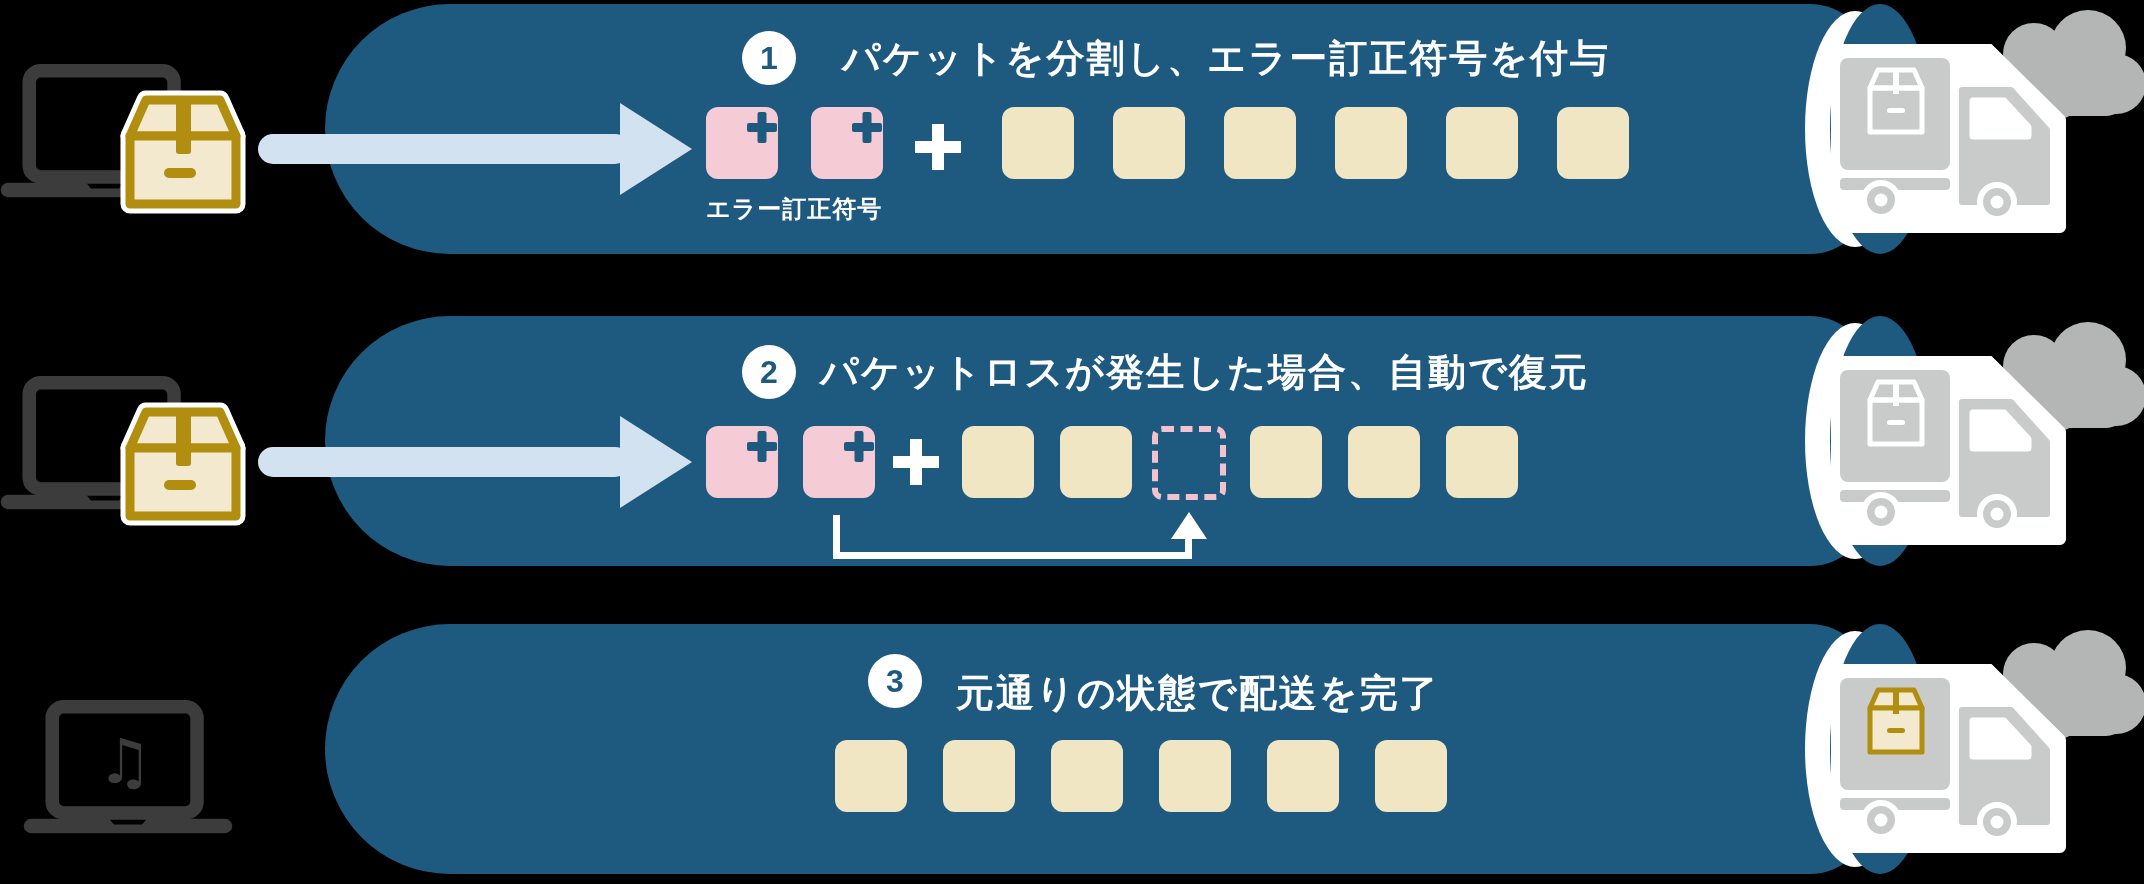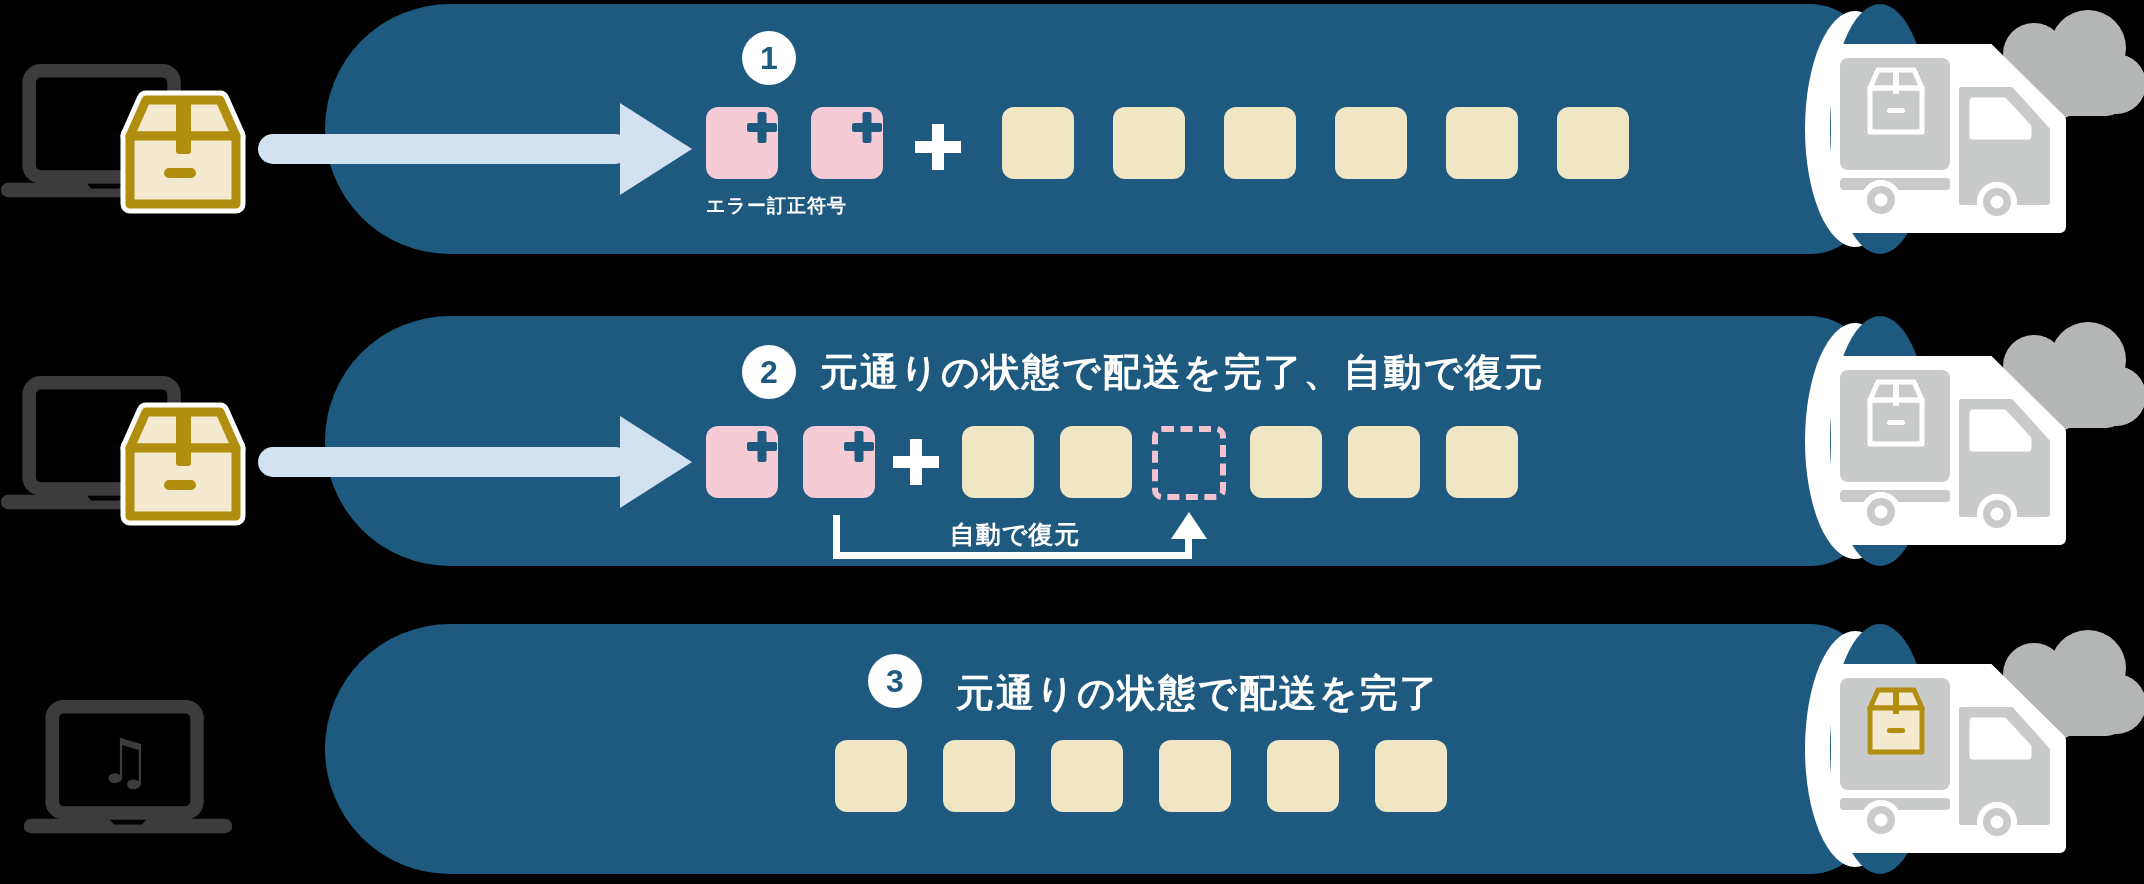--- a/index.html
+++ b/index.html
@@ -37,21 +37,21 @@
   .row-2 .title{left:820px;top:29px}
   .row-3 .title{left:956px;top:42px}
   .packet{position:absolute;width:72px;height:72px;border-radius:12px;z-index:6;}
   .packet .mini-plus{position:absolute;left:38px;top:2px;width:36px;height:38px;}
   .packet-lost{background:transparent !important;border:6px dashed #f3c2cf;
         width:62px;height:62px;border-radius:10px;}
   .big-plus{position:absolute;width:46px;height:46px;z-index:6;}
   .big-plus .h{position:absolute;left:0;top:17px;width:46px;height:12px;background:#fff;}
   .big-plus .v{position:absolute;left:17px;top:0;width:12px;height:46px;background:#fff;}
   .ecc-label{position:absolute;left:706px;top:189px;color:#fff;font-weight:bold;
-        font-size:19px;letter-spacing:1px;z-index:6;white-space:nowrap;}
+        font-size:24px;letter-spacing:1px;z-index:6;white-space:nowrap;}
   .bracket{position:absolute;background:#fff;z-index:6;}
   .br-stub{left:833px;top:199px;width:7px;height:44px;}
   .br-hline{left:833px;top:236px;width:359px;height:7px;}
   .br-astem{left:1185px;top:221px;width:7px;height:18px;}
   .br-ahead{position:absolute;left:1171px;top:196px;width:0;height:0;z-index:6;
         border-left:18px solid transparent;border-right:18px solid transparent;
         border-bottom:27px solid #fff;}
   .restore-label{position:absolute;left:895px;top:202px;width:240px;text-align:center;
         color:#fff;font-weight:bold;font-size:25px;letter-spacing:1px;z-index:6;}
 </style>
@@ -107,20 +107,21 @@
     <rect x="60" y="8" width="15" height="56" rx="3" fill="#b18e10"></rect>
     <rect x="48" y="78" width="32" height="10" rx="5" fill="#b18e10"></rect>
   </svg></span>
     <div class="arrow">
         <div class="shaft" style="background: rgb(210, 226, 240);"></div>
         <div class="head" style="border-left-color: rgb(210, 226, 240);"></div>
       </div>
     <div class="step-circle">
         <span style="color: rgb(30, 90, 127);">1</span>
       </div>
+    <div class="title">パケットを分割し、エラー訂正符号を付与</div>
     <div class="ecc-label">エラー訂正符号</div>
   <div class="packet" style="left: 706px; top: 103px; background: rgb(245, 203, 214);">
         <span class="mini-plus" style="position: absolute;"><svg viewBox="0 0 36 38" width="100%" height="100%">
     <rect x="3" y="14" width="30" height="9" rx="2" fill="#1e5a7f"></rect>
     <rect x="13.5" y="3" width="9" height="31" rx="2" fill="#1e5a7f"></rect>
   </svg></span>
       </div>
       <div class="packet" style="left: 811px; top: 103px; background: rgb(245, 203, 214);">
         <span class="mini-plus" style="position: absolute;"><svg viewBox="0 0 36 38" width="100%" height="100%">
     <rect x="3" y="14" width="30" height="9" rx="2" fill="#1e5a7f"></rect>
@@ -186,26 +187,25 @@
     <rect x="60" y="8" width="15" height="56" rx="3" fill="#b18e10"></rect>
     <rect x="48" y="78" width="32" height="10" rx="5" fill="#b18e10"></rect>
   </svg></span>
     <div class="arrow">
         <div class="shaft" style="background: rgb(210, 226, 240);"></div>
         <div class="head" style="border-left-color: rgb(210, 226, 240);"></div>
       </div>
     <div class="step-circle">
         <span style="color: rgb(30, 90, 127);">2</span>
       </div>
-    <div class="title">元通りの状態で配送を完了、自動で復元</div>
+    <div class="title">パケットロスが発生した場合、自動で復元</div>
     <div class="bracket br-stub"></div>
     <div class="bracket br-hline"></div>
     <div class="bracket br-astem"></div>
     <div class="br-ahead"></div>
-    <div class="restore-label">自動で復元</div>
   <div class="packet" style="left: 706px; top: 110px; background: rgb(245, 203, 214);">
         <span class="mini-plus" style="position: absolute;"><svg viewBox="0 0 36 38" width="100%" height="100%">
     <rect x="3" y="14" width="30" height="9" rx="2" fill="#1e5a7f"></rect>
     <rect x="13.5" y="3" width="9" height="31" rx="2" fill="#1e5a7f"></rect>
   </svg></span>
       </div>
       <div class="packet" style="left: 803px; top: 110px; background: rgb(245, 203, 214);">
         <span class="mini-plus" style="position: absolute;"><svg viewBox="0 0 36 38" width="100%" height="100%">
     <rect x="3" y="14" width="30" height="9" rx="2" fill="#1e5a7f"></rect>
     <rect x="13.5" y="3" width="9" height="31" rx="2" fill="#1e5a7f"></rect>

